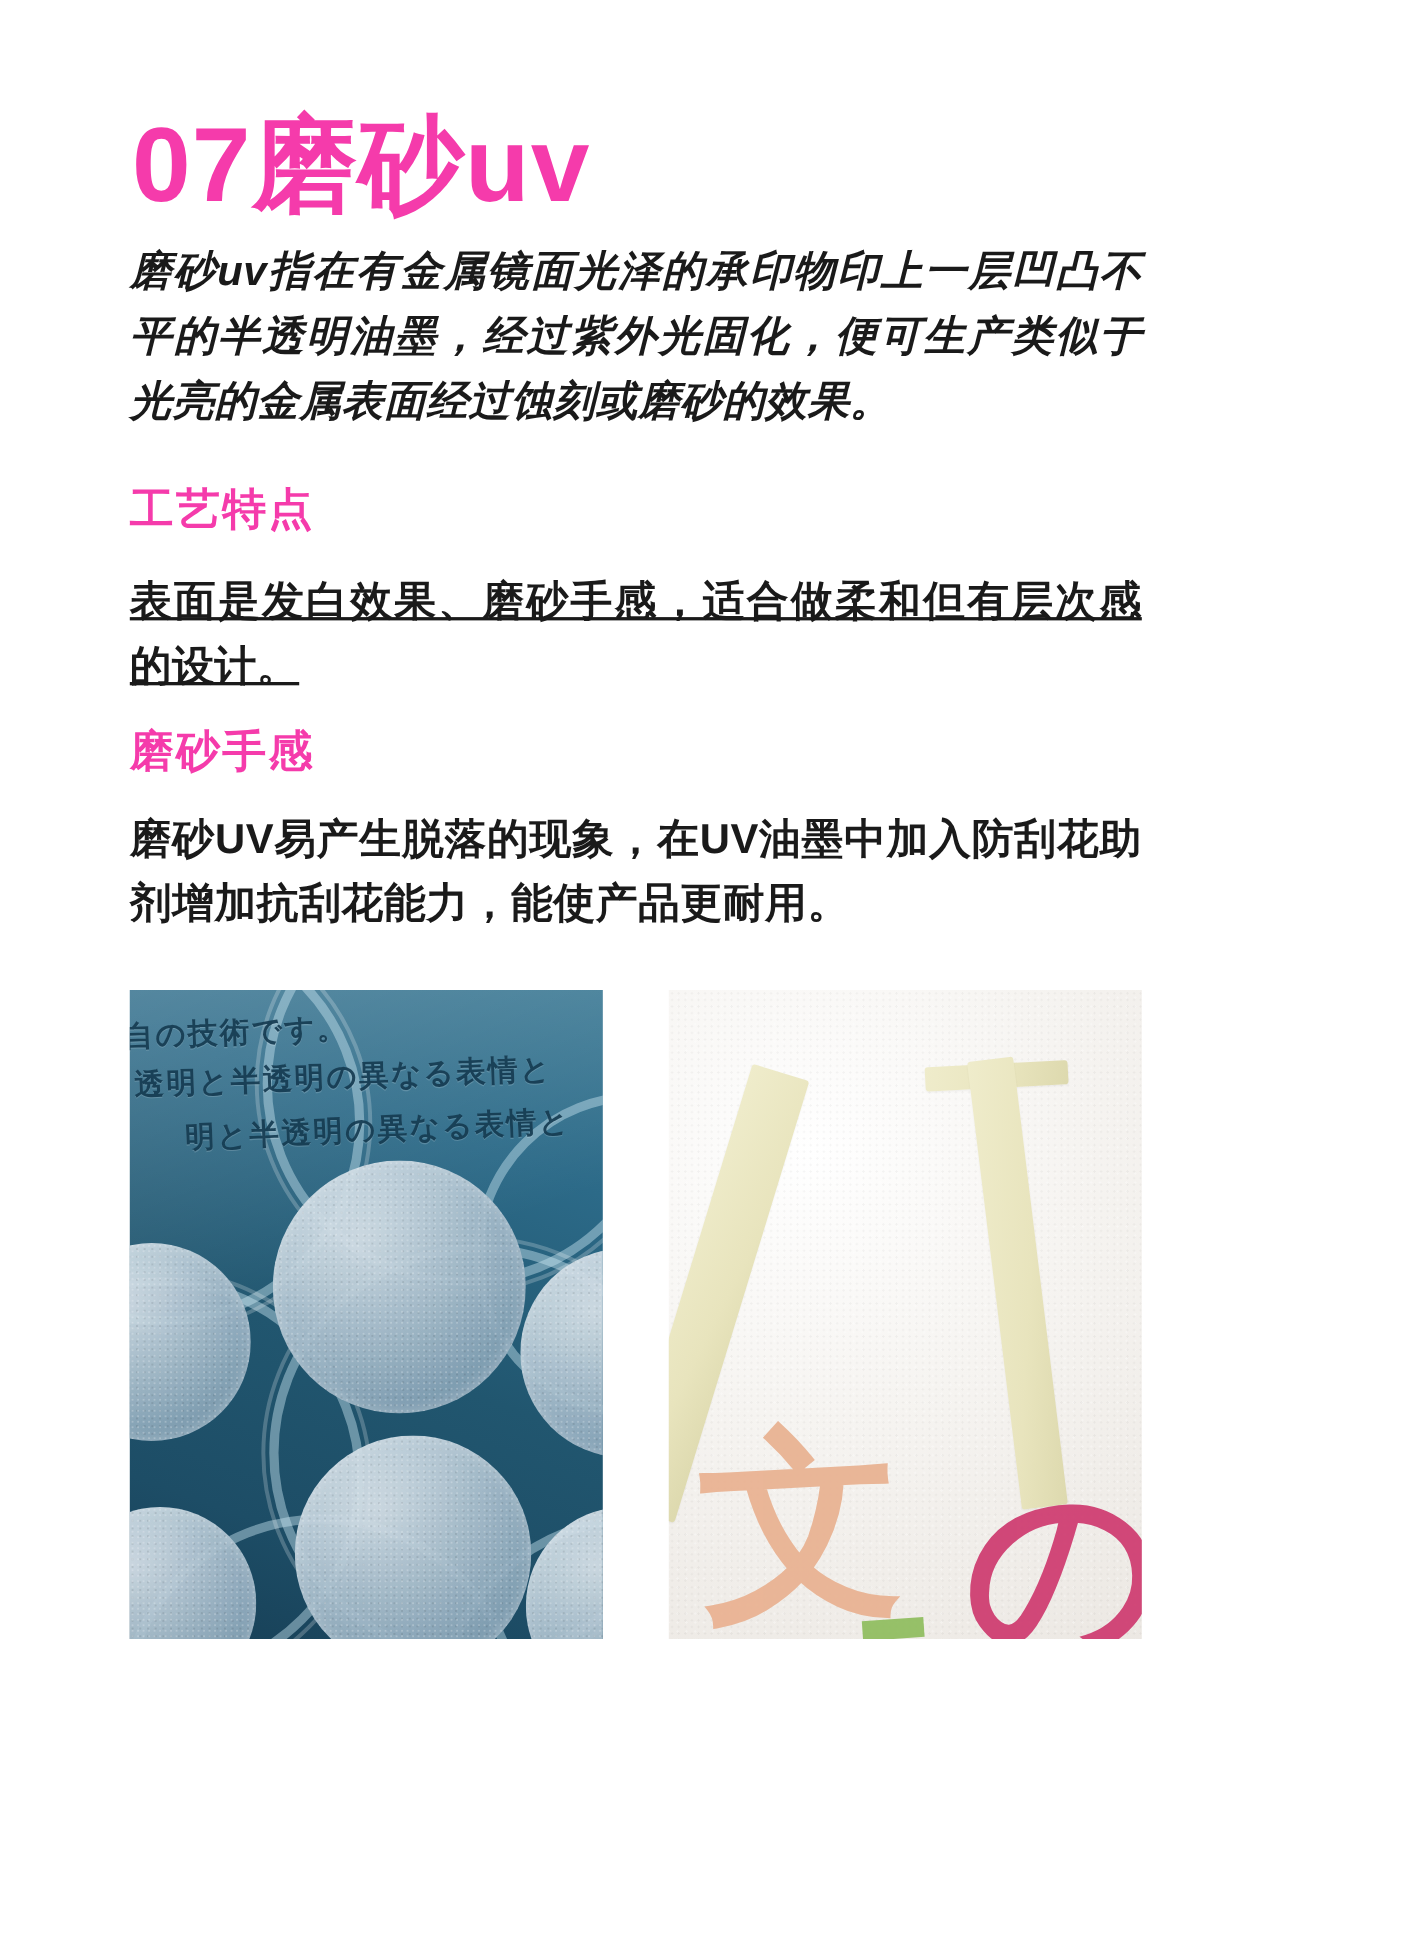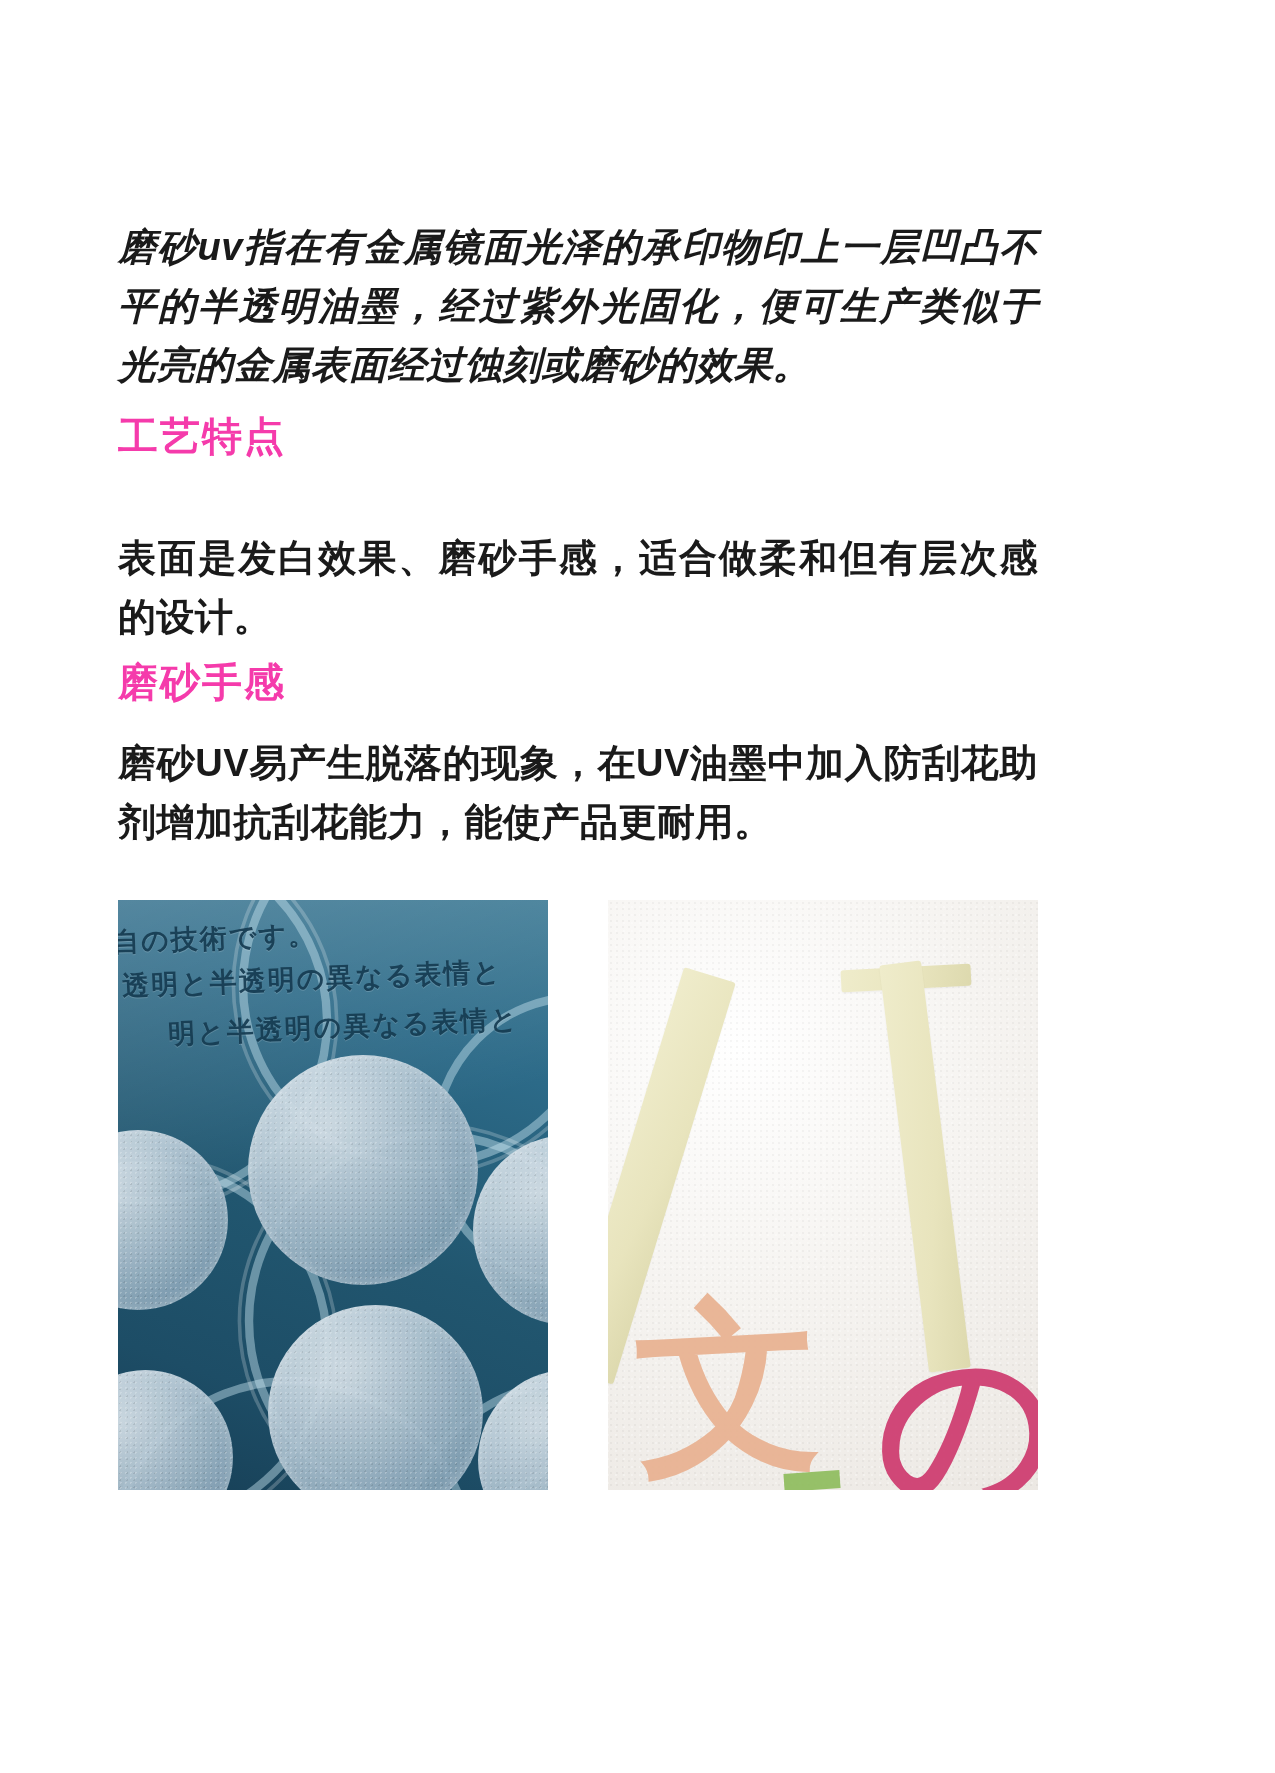--- a/index.html
+++ b/index.html
@@ -51,35 +51,35 @@
   }
 
   .section-heading {
     position: absolute;
     left: 118px;
     font-size: 40px;
     font-weight: 700;
     color: #f53bab;
     letter-spacing: 2px;
   }
-  .section-heading.h1 { top: 376px; }
+  .section-heading.h1 { top: 402px; }
   .section-heading.h2 { top: 622px; }
 
   .section-body {
     position: absolute;
     left: 118px;
     width: 920px;
     font-size: 38px;
     line-height: 1.55;
     font-weight: 700;
     color: #1a1a1a;
     letter-spacing: 0.5px;
     text-align: justify;
   }
-  .section-body.b1 { top: 491px; }
+  .section-body.b1 { top: 480px; text-decoration: underline; }
   .section-body.b2 { top: 696px; }
 
   
   .gallery {
     position: absolute;
     left: 118px;
     top: 900px;
     width: 1040px;
     height: 590px;
     display: flex;
@@ -223,20 +223,21 @@
     background: #8cbb5a;
     opacity: 0.9;
     transform: rotate(-4deg);
   }
 </style>
 </head>
 <body>
 
 <div class="page">
 
+  <h1 class="title">07磨砂uv</h1>
 
   <p class="intro">磨砂uv指在有金属镜面光泽的承印物印上一层凹凸不平的半透明油墨，经过紫外光固化，便可生产类似于光亮的金属表面经过蚀刻或磨砂的效果。</p>
 
   <h2 class="section-heading h1">工艺特点</h2>
   <p class="section-body b1">表面是发白效果、磨砂手感，适合做柔和但有层次感的设计。</p>
 
   <h2 class="section-heading h2">磨砂手感</h2>
   <p class="section-body b2">磨砂UV易产生脱落的现象，在UV油墨中加入防刮花助剂增加抗刮花能力，能使产品更耐用。</p>
 
   <div class="gallery">

